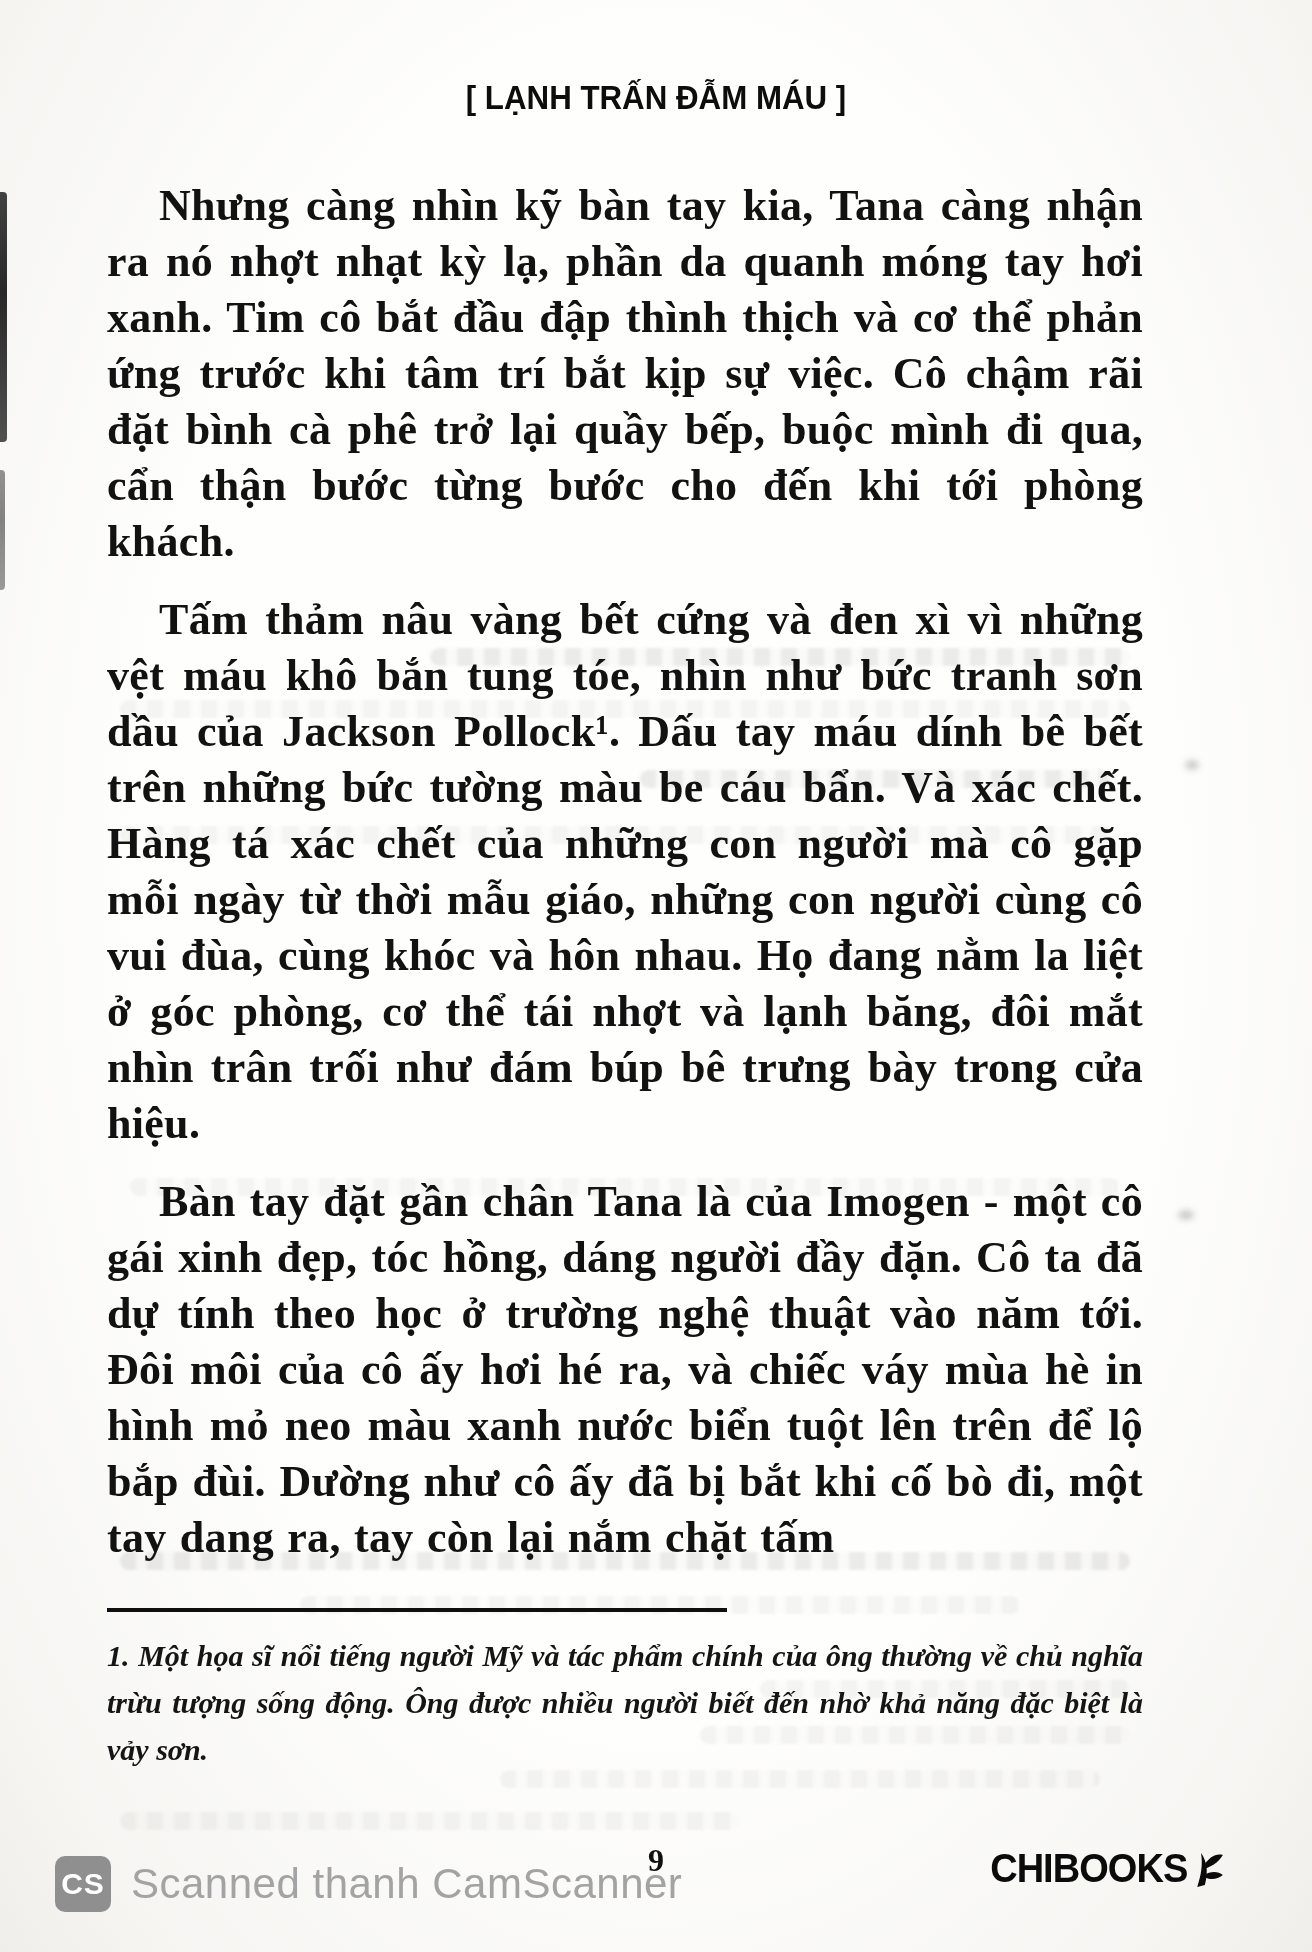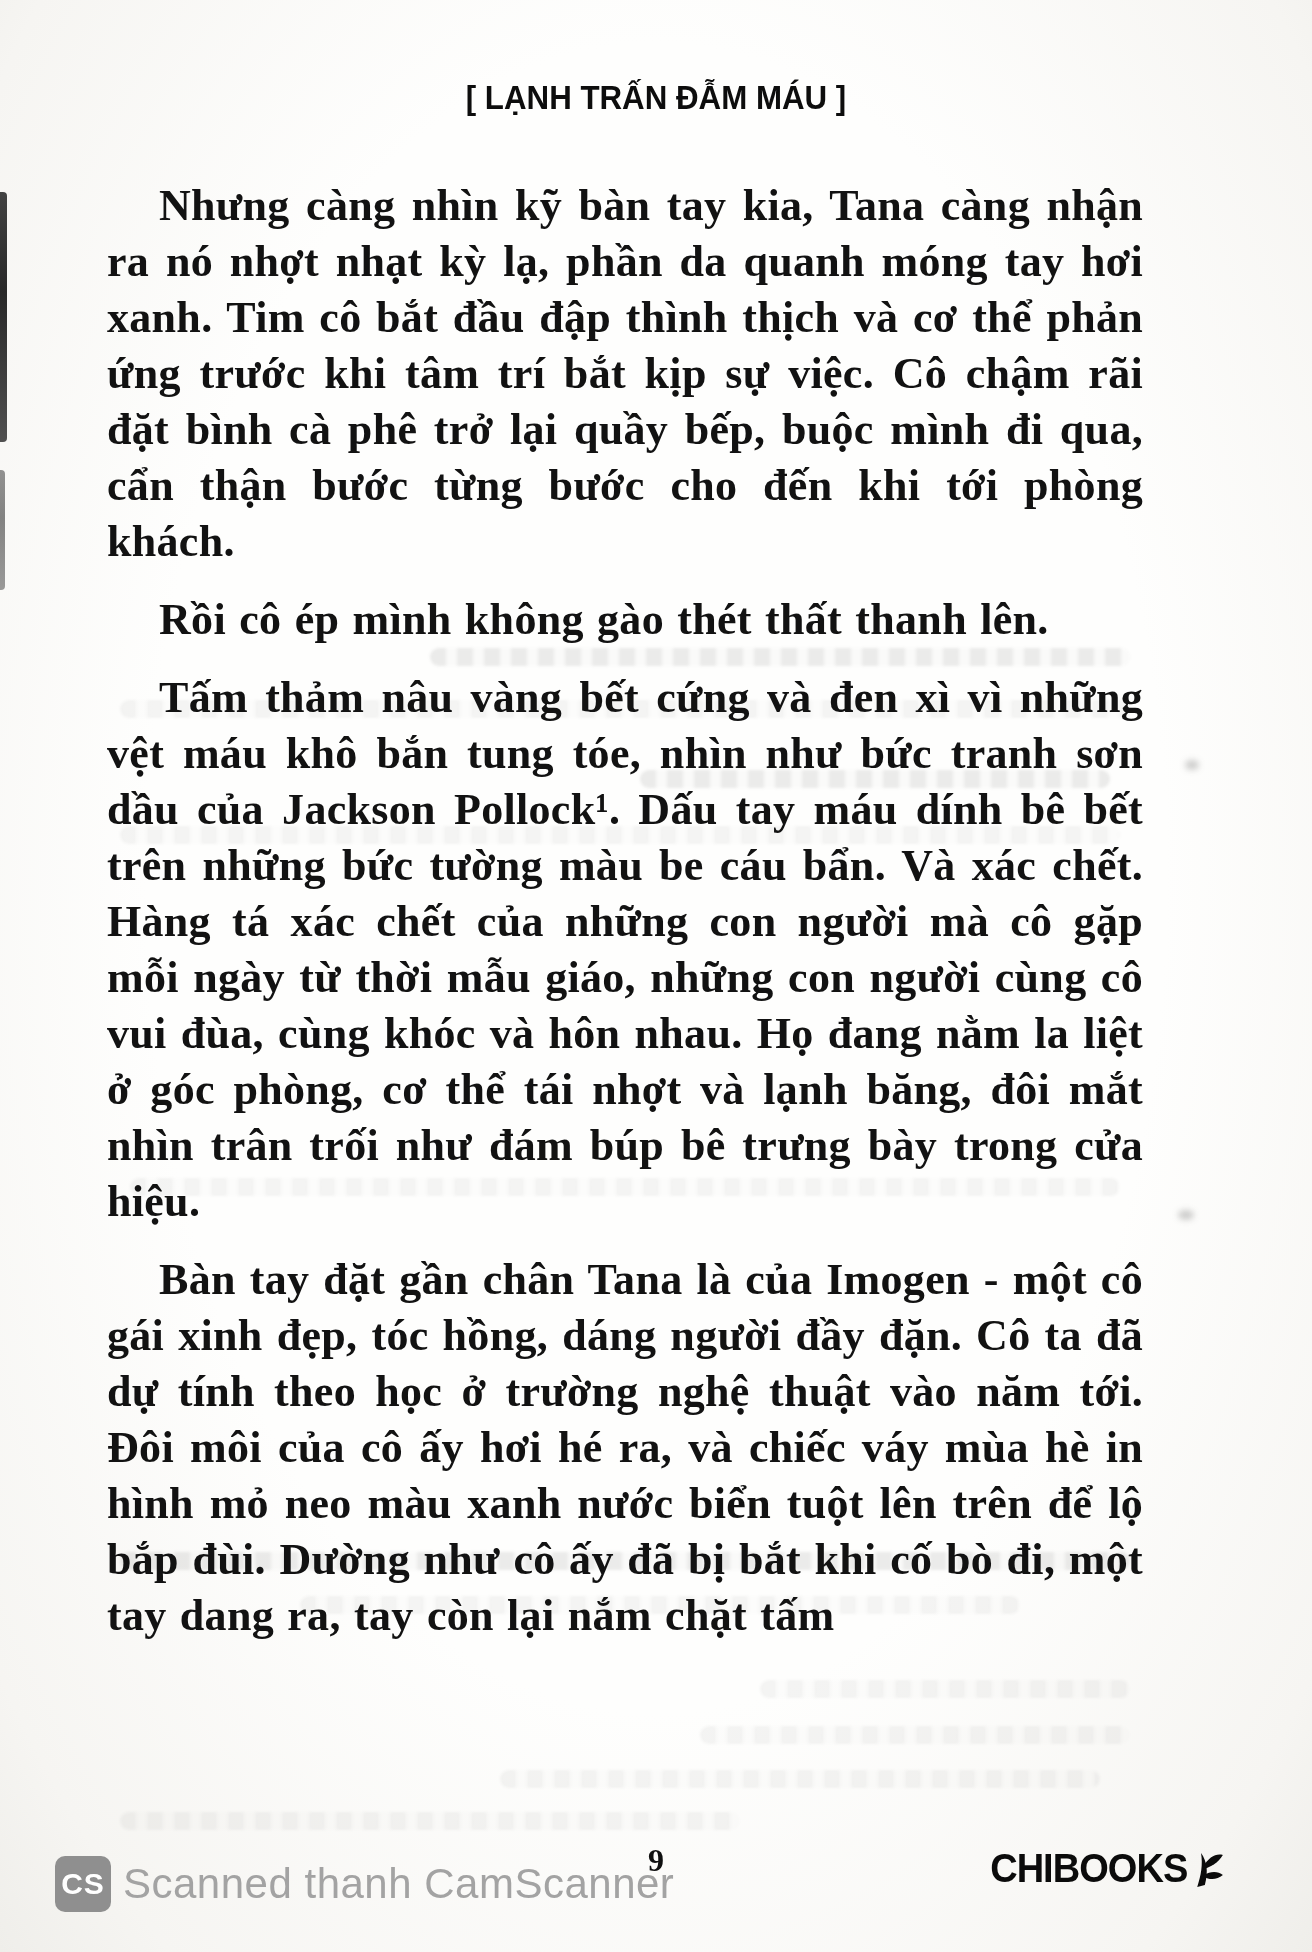--- a/index.html
+++ b/index.html
@@ -78,21 +78,21 @@
     font-weight:800;
     font-size:40px;
     letter-spacing:-1px;
     color:#0b0b0b;
     transform:scaleX(0.95);
   }
   .publisher svg{display:block;margin-left:2px;}
   .camscanner{
     position:absolute;
     left:55px;top:1856px;
-    display:flex;align-items:center;gap:12px;
+    display:flex;align-items:center;gap:20px;
     font-family:"Liberation Sans", sans-serif;
   }
   .cs-badge{
     width:56px;height:56px;
     background:#8f8f8f;
     border-radius:10px;
     display:flex;align-items:center;justify-content:center;
     color:#ffffff;
     font-weight:700;font-size:30px;
     letter-spacing:1px;
@@ -144,25 +144,28 @@
   <div class="ghost light" style="top:1596px;left:300px;width:720px;"></div>
   <div class="ghost light" style="top:1680px;left:760px;width:370px;"></div>
   <div class="ghost light" style="top:1726px;left:700px;width:430px;"></div>
   <div class="ghost light" style="top:1770px;left:500px;width:600px;"></div>
   <div class="ghost light" style="top:1812px;left:120px;width:620px;"></div>
 
   <div class="running-header">[ LẠNH TRẤN ĐẪM MÁU ]</div>
 
   <div class="content">
     <p>Nhưng càng nhìn kỹ bàn tay kia, Tana càng nhận ra nó nhợt nhạt kỳ lạ, phần da quanh móng tay hơi xanh. Tim cô bắt đầu đập thình thịch và cơ thể phản ứng trước khi tâm trí bắt kịp sự việc. Cô chậm rãi đặt bình cà phê trở lại quầy bếp, buộc mình đi qua, cẩn thận bước từng bước cho đến khi tới phòng khách.</p>
-    <p>Rồi cô ép mình không gào thét thất thanh lên.</p>
     <p>Tấm thảm nâu vàng bết cứng và đen xì vì những vệt máu khô bắn tung tóe, nhìn như bức tranh sơn dầu của Jackson Pollock¹. Dấu tay máu dính bê bết trên những bức tường màu be cáu bẩn. Và xác chết. Hàng tá xác chết của những con người mà cô gặp mỗi ngày từ thời mẫu giáo, những con người cùng cô vui đùa, cùng khóc và hôn nhau. Họ đang nằm la liệt ở góc phòng, cơ thể tái nhợt và lạnh băng, đôi mắt nhìn trân trối như đám búp bê trưng bày trong cửa hiệu.</p>
     <p>Bàn tay đặt gần chân Tana là của Imogen - một cô gái xinh đẹp, tóc hồng, dáng người đầy đặn. Cô ta đã dự tính theo học ở trường nghệ thuật vào năm tới. Đôi môi của cô ấy hơi hé ra, và chiếc váy mùa hè in hình mỏ neo màu xanh nước biển tuột lên trên để lộ bắp đùi. Dường như cô ấy đã bị bắt khi cố bò đi, một tay dang ra, tay còn lại nắm chặt tấm</p>
   </div>
 
+  <div class="footnote-block">
+    <div class="footnote-rule"></div>
+    <div class="footnote-text">1. Một họa sĩ nổi tiếng người Mỹ và tác phẩm chính của ông thường về chủ nghĩa trừu tượng sống động. Ông được nhiều người biết đến nhờ khả năng đặc biệt là vảy sơn.</div>
+  </div>
 
   <div class="page-number">9</div>
 
   <div class="publisher">
     <span>CHIBOOKS</span>
     <span>
       <svg width="34" height="44" viewBox="0 0 34 44">
         <path d="M6 40 C10 28, 12 18, 10 6 C16 14, 18 24, 14 38 Z" fill="#0b0b0b"></path>
         <path d="M12 20 C18 10, 26 6, 33 8 C28 16, 20 20, 13 22 Z" fill="#0b0b0b"></path>
         <path d="M13 28 C20 24, 28 24, 33 28 C27 33, 19 33, 13 30 Z" fill="#0b0b0b"></path>

